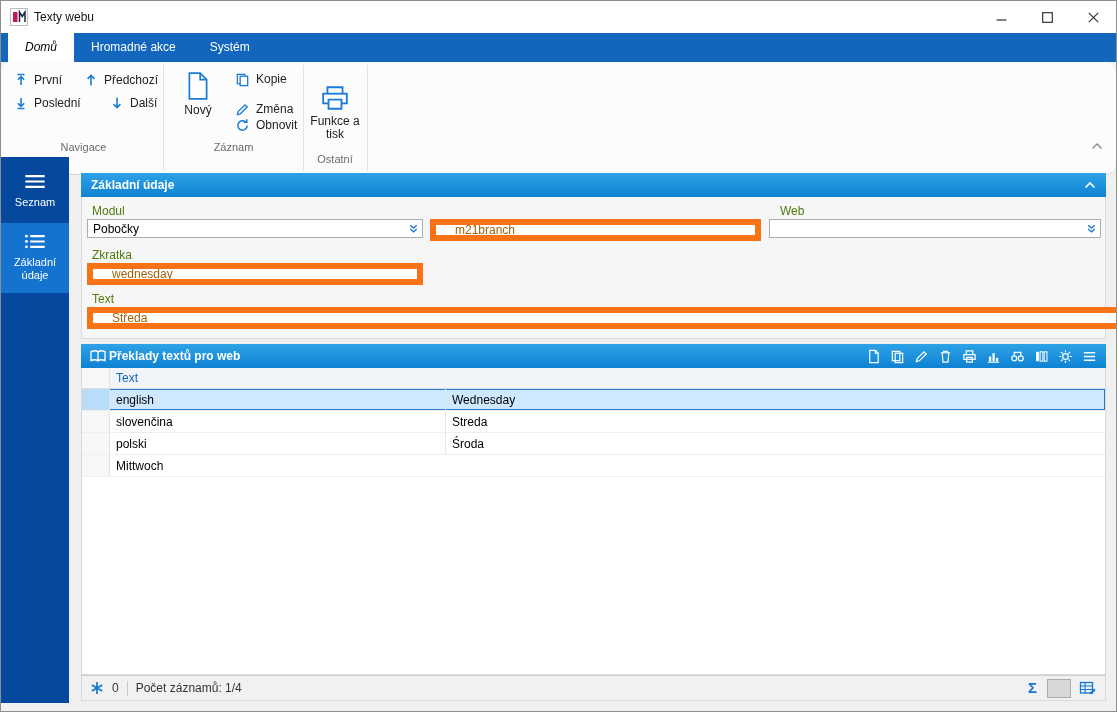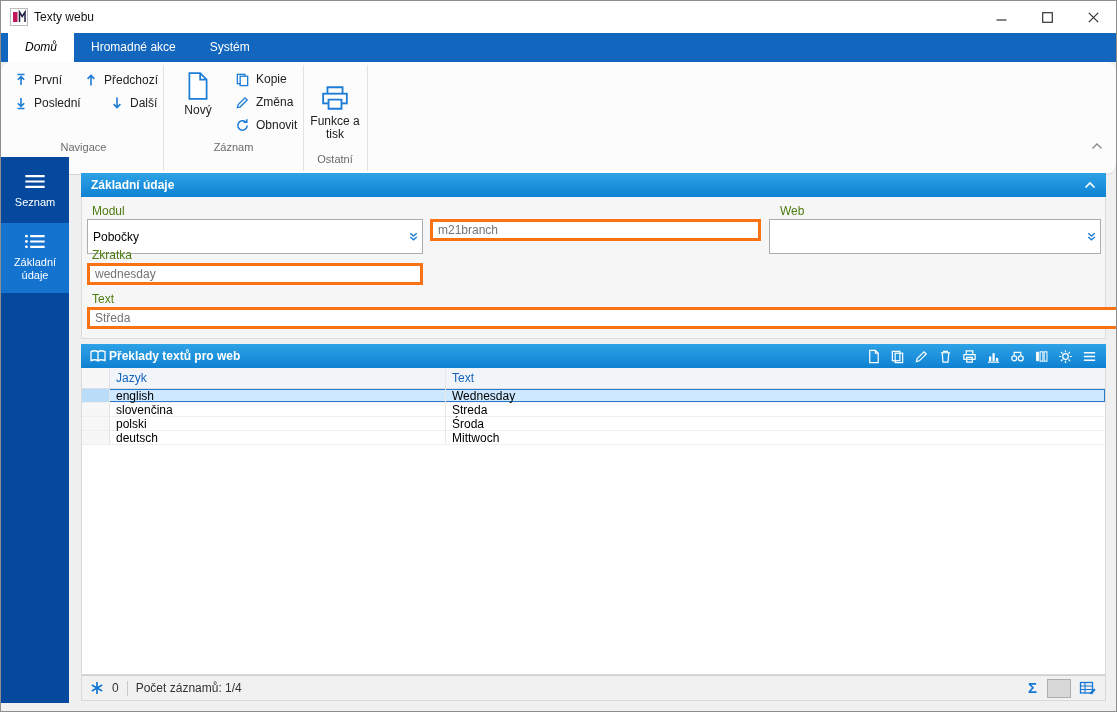--- a/index.html
+++ b/index.html
@@ -34,35 +34,35 @@
   .side-item{position:absolute;left:0;right:0;display:flex;flex-direction:column;align-items:center;color:#FFFFFF;font-size:11px;text-align:center;padding-top:11px;line-height:13px;cursor:default;}
   .side-item .slabel{margin-top:7px;padding:0 2px;}
   .side-item.active{background:#1573D0;}
 
   
   .panel{position:absolute;left:80px;width:1025px;}
   .phead{position:absolute;top:0;left:0;right:0;height:24px;background:linear-gradient(#2EA2E6,#0E82D2);display:flex;align-items:center;color:#FFF;font-weight:bold;font-size:12px;padding:0 8px;}
   .phead .ptitle{margin-left:2px;}
   .pbody{position:absolute;left:0;right:0;top:24px;bottom:0;background:#F6F6F6;border:1px solid #DBDBDB;border-top:none;}
   .flabel{position:absolute;font-size:12px;color:#4d7c0f;white-space:nowrap;}
-  .tinput{position:absolute;height:22px;border:3px solid #f97316;background:#FFF;font-size:12px;padding:0 5px;color:#737373;outline:none;}
-  .combo{position:absolute;height:35px;border:1px solid #ABADB3;background:#FFF;display:flex;align-items:stretch;}
+  .tinput{position:absolute;height:22px;border:6px solid #f97316;background:#FFF;font-size:12px;padding:0 19px;color:#a16207;outline:none;}
+  .combo{position:absolute;height:19px;border:1px solid #ABADB3;background:#FFF;display:flex;align-items:stretch;}
   .combo input{flex:1;border:none;outline:none;font-size:12px;padding:0 5px;color:#000;background:transparent;min-width:0;}
   .combo .cbtn{width:18px;display:flex;align-items:center;justify-content:center;}
   .chev-collapse{margin-left:auto;width:16px;height:16px;display:flex;align-items:center;justify-content:center;}
 
   
   .ptoolbar{margin-left:auto;display:flex;align-items:center;gap:7px;}
   .ticon{width:17px;height:17px;display:flex;align-items:center;justify-content:center;}
   .gridwrap{position:absolute;left:0;right:0;top:24px;bottom:26px;background:#FFF;border:1px solid #D9D9D9;border-top:none;display:flex;flex-direction:column;overflow:hidden;}
   .ghead{display:flex;height:21px;background:#F1F5FA;border-bottom:1px solid #D8DEE7;font-size:12px;color:#1464BE;flex:0 0 auto;}
   .gc-sel{width:28px;flex:0 0 auto;border-right:1px solid #E3E3E3;background:#F7F7F7;}
   .gc-jazyk{width:336px;flex:0 0 auto;border-right:1px solid #E8E8E8;padding:0 6px;display:flex;align-items:center;}
   .gc-text{flex:1;padding:0 6px;display:flex;align-items:center;}
-  .grow{display:flex;height:14px;border-bottom:1px solid #EFEFEF;font-size:12px;color:#000;flex:0 0 auto;}
+  .grow{display:flex;height:22px;border-bottom:1px solid #EFEFEF;font-size:12px;color:#000;flex:0 0 auto;}
   .grow.sel{background:#CDE8FF;box-shadow:inset 0 0 0 1px #2B7CC4;}
   .grow.sel .gc-sel{background:#B9DCF8;}
   .gfill{flex:1;background:#FFF;}
 
   
   .statusbar{position:absolute;left:0;right:0;bottom:0;height:26px;background:#F1F1F1;border:1px solid #D9D9D9;border-top:1px solid #CFCFCF;display:flex;align-items:center;padding:0 8px;gap:8px;font-size:12px;color:#333;}
   .vsep{width:1px;height:15px;background:#C9C9C9;}
   .sumbtn{margin-left:auto;color:#1577D4;font-size:15px;font-weight:bold;line-height:18px;padding:0 2px;}
   .graybtn{width:24px;height:19px;background:#D8D8D8;border:1px solid #ADADAD;}
 </style>
@@ -143,21 +143,21 @@
         </svg>
         <span class="blabel">Nový</span>
       </div>
       <div class="rsmall" style="left:68px;top:7px;">
         <svg width="15" height="15" viewBox="0 0 16 16">
           <rect x="2.5" y="2.5" width="8" height="10" fill="#FFF" stroke="#1C7CD6" stroke-width="1.4"></rect>
           <rect x="5.5" y="4.5" width="8" height="10" fill="#FFF" stroke="#1C7CD6" stroke-width="1.4"></rect>
         </svg>
         <span>Kopie</span>
       </div>
-      <div class="rsmall" style="left:68px;top:30px;align-items:center;">
+      <div class="rsmall" style="left:68px;top:37px;align-items:center;">
         <svg width="15" height="15" viewBox="0 0 16 16">
           <path d="M2.5 13.5l.9-3.2 7.3-7.3 2.3 2.3-7.3 7.3z" fill="none" stroke="#1C7CD6" stroke-width="1.4"></path>
         </svg>
         <span>Změna</span>
       </div>
       <div class="rsmall" style="left:68px;top:53px;">
         <svg width="15" height="15" viewBox="0 0 16 16">
           <path d="M13 8A5 5 0 1 1 11.3 4.2" fill="none" stroke="#1C7CD6" stroke-width="1.6"></path>
           <path d="M12.6 1.2v3.4H9.2" fill="none" stroke="#1C7CD6" stroke-width="1.6"></path>
         </svg>
@@ -315,42 +315,40 @@
             <svg width="15" height="15" viewBox="0 0 16 16">
               <path d="M2 4h12M2 8h12M2 12h12" stroke="#FFF" stroke-width="1.6"></path>
             </svg>
           </span>
       </div>
     </div>
 
     <div class="gridwrap">
       <div class="ghead">
         <div class="gc-sel"></div>
-        <div class="gc-jazyk">Jazyk</div>
         <div class="gc-text">Text</div>
       </div>
 
       <div class="grow sel">
         <div class="gc-sel"></div>
         <div class="gc-jazyk">english</div>
         <div class="gc-text">Wednesday</div>
       </div>
       <div class="grow">
         <div class="gc-sel"></div>
         <div class="gc-jazyk">slovenčina</div>
         <div class="gc-text">Streda</div>
       </div>
       <div class="grow">
         <div class="gc-sel"></div>
         <div class="gc-jazyk">polski</div>
         <div class="gc-text">Środa</div>
       </div>
       <div class="grow">
         <div class="gc-sel"></div>
-        <div class="gc-jazyk">deutsch</div>
         <div class="gc-text">Mittwoch</div>
       </div>
       <div class="gfill"></div>
     </div>
 
     <div class="statusbar">
       <svg width="14" height="14" viewBox="0 0 14 14">
           <path d="M7 1v12M1.8 4l10.4 6M1.8 10L12.2 4" stroke="#1577D4" stroke-width="1.7" fill="none"></path>
         </svg>
       <span>0</span>

